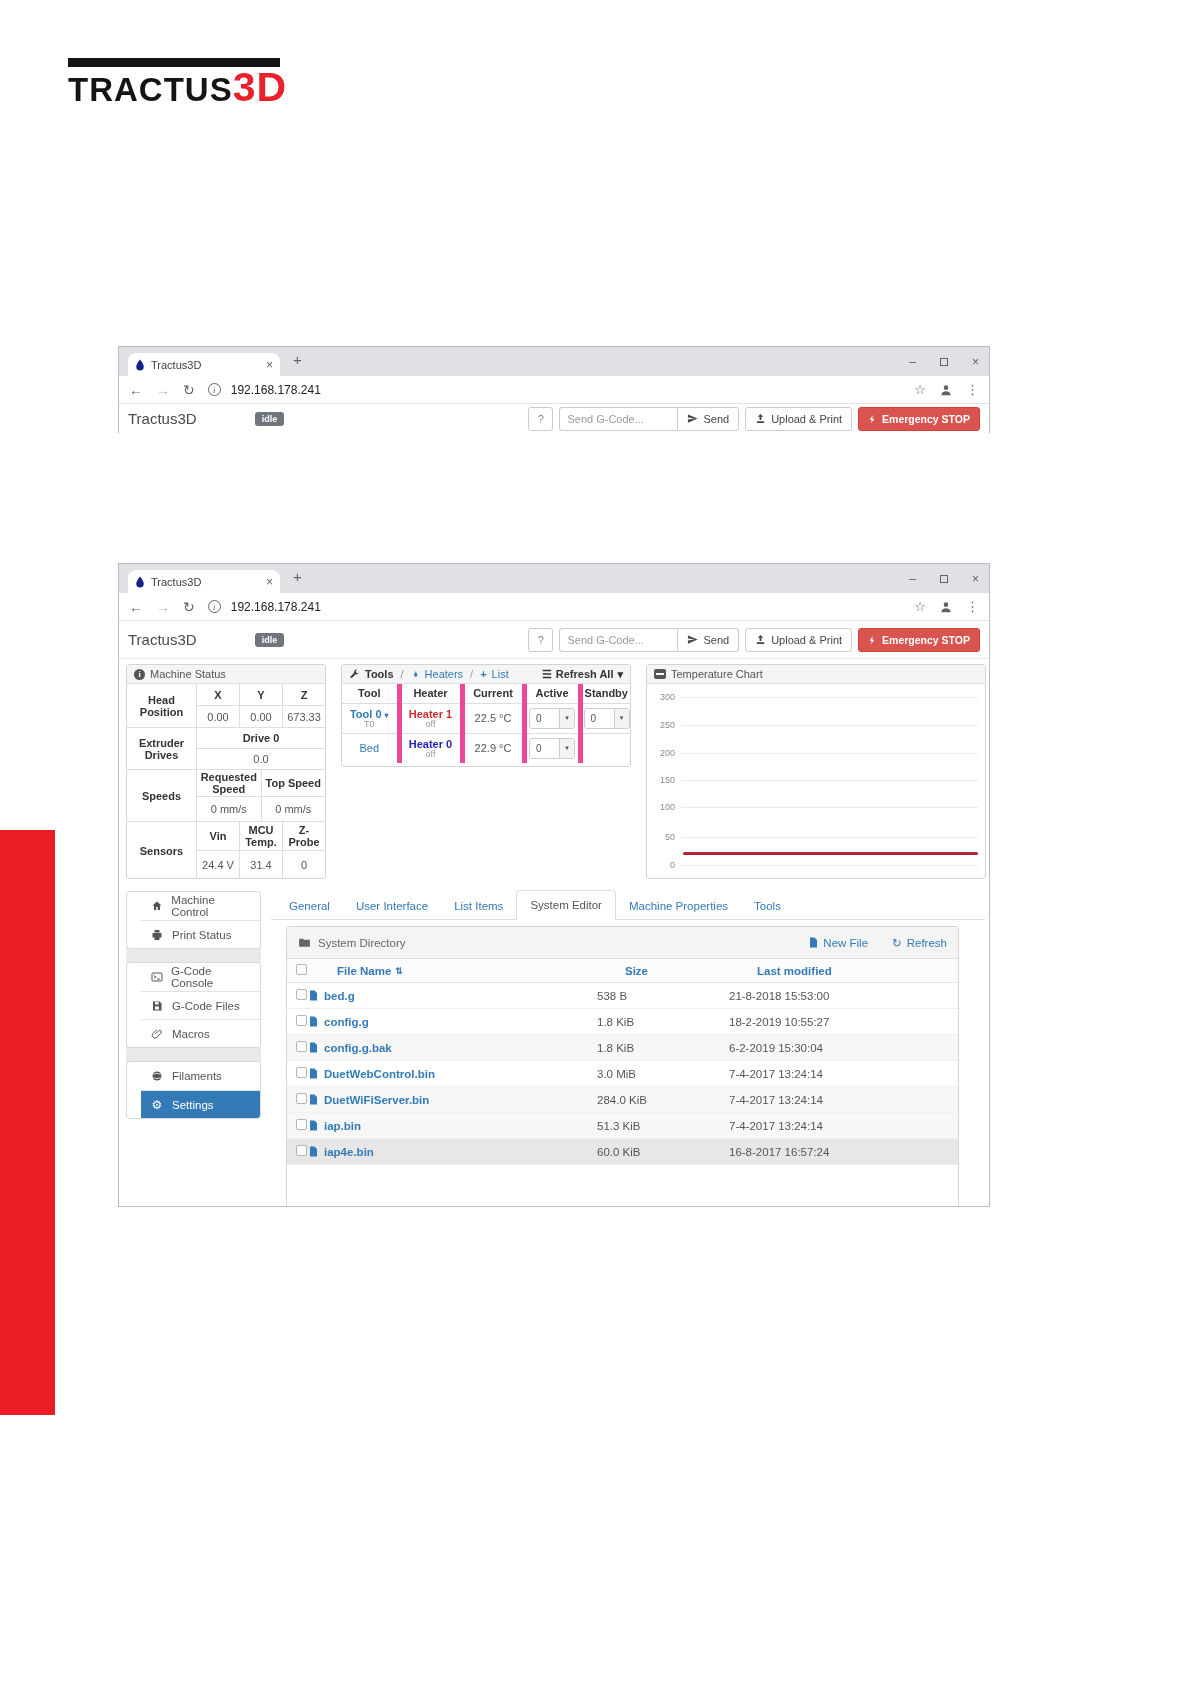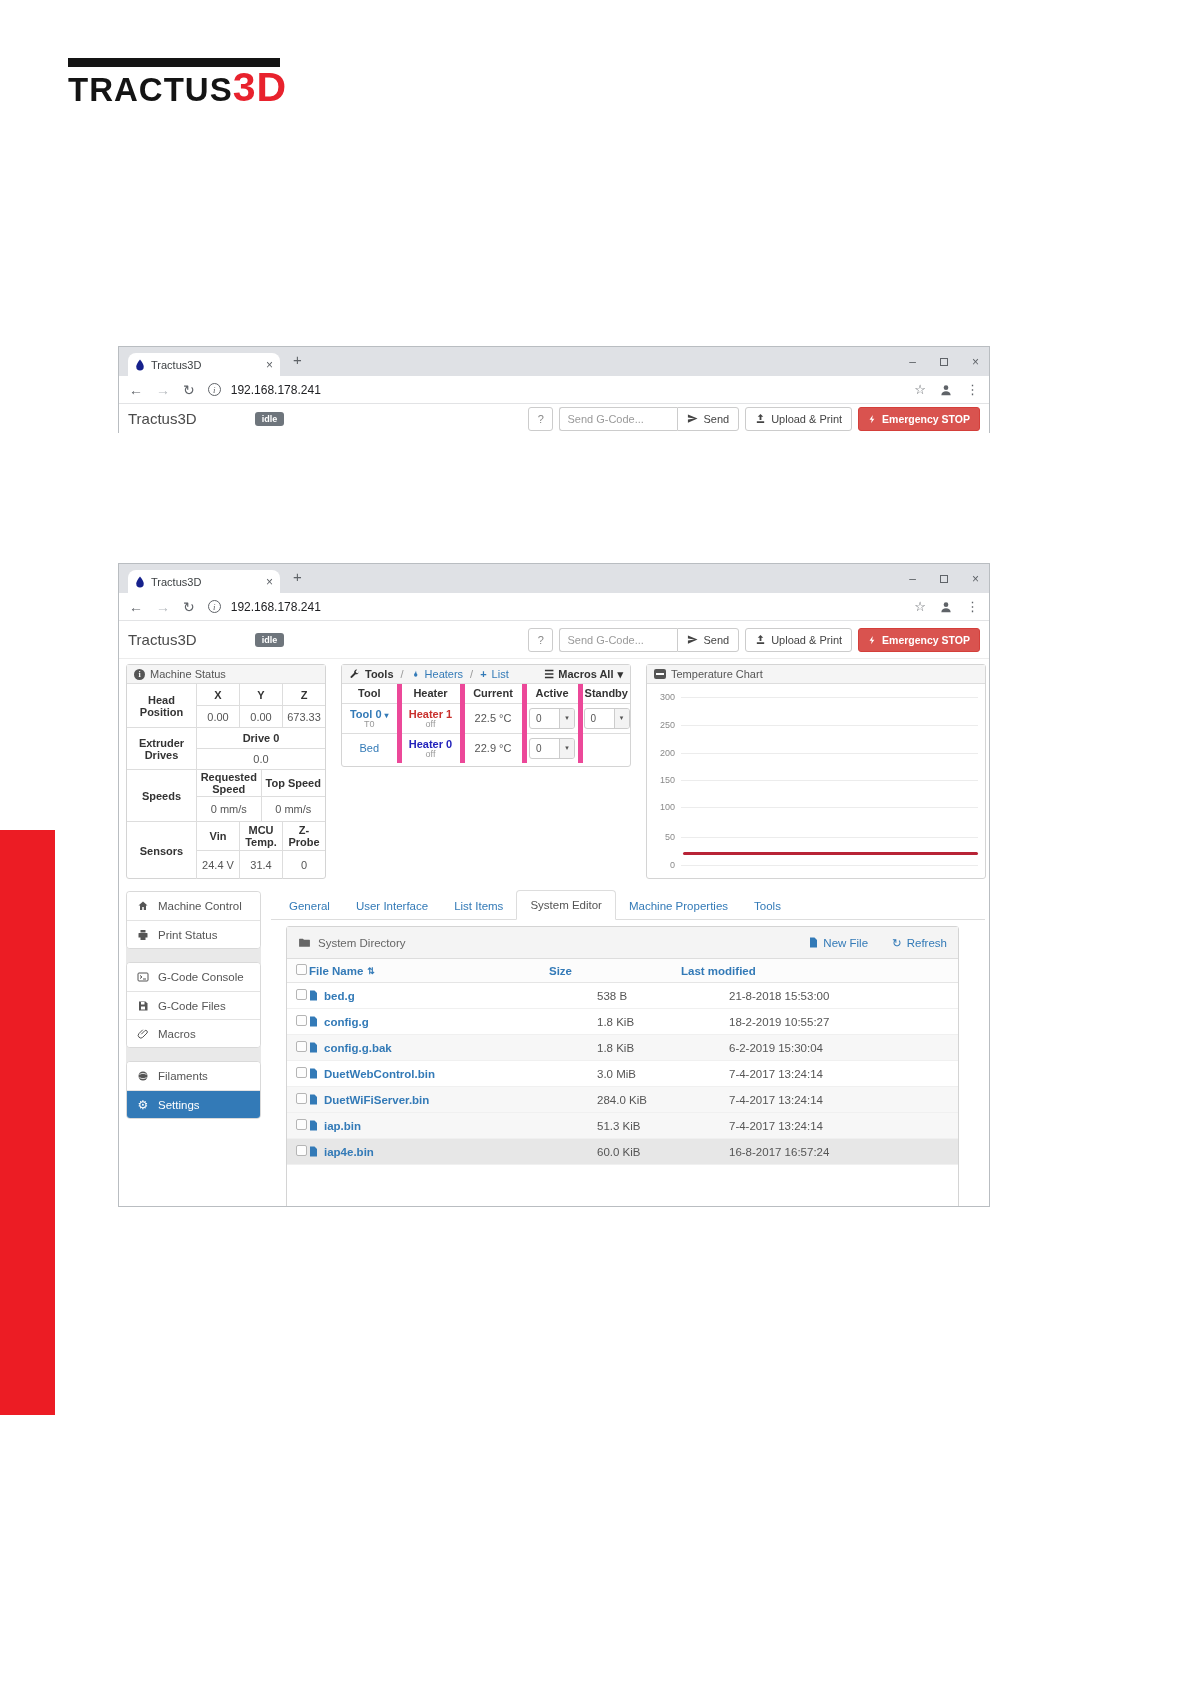--- a/index.html
+++ b/index.html
@@ -96,40 +96,40 @@
   #panel-chart { left:527px; top:100px; width:340px; height:215px; }
   .chart-icon { width:12px; height:10px; background:#555; border-radius:2px; position:relative; }
   .chart-icon::after { content:""; position:absolute; left:2px; right:2px; top:4px; height:2px; background:#fff; }
   .chart-plot { position:relative; height:194px; }
   .gridline { position:absolute; left:34px; right:7px; height:1px; background:#ececec; }
   .tick-label { position:absolute; left:0; width:28px; text-align:right; font-size:9px; color:#8a8a8a; transform:translateY(-50%); }
   .temp-line { position:absolute; left:36px; right:7px; top:168px; height:3px; background:#b82336; border-radius:2px; }
 
   
   .sidebar { position:absolute; left:7px; top:327px; width:135px; height:227px; background:#e9e9e9; border-radius:4px; }
-  .sb-group { background:#fff; border:1px solid #d9d9d9; border-radius:4px; overflow:hidden; margin-bottom:13px; }
+  .sb-group { background:#fff; border:1px solid #d9d9d9; border-radius:4px; overflow:hidden; margin-bottom:13px;padding-left:14px; }
   .sb-item { height:28px; display:flex; align-items:center; gap:8px; padding:0 9px; font-size:11.5px; color:#555; border-top:1px solid #e3e3e3; background:#fff; }
   .sb-item:first-child { border-top:none; }
   .sb-item.active { background:#337ab7; color:#fff; }
   .sb-ic { width:14px; display:flex; justify-content:center; align-items:center; }
   .gear-glyph { font-size:12px; line-height:12px; }
 
   
   .tabs-row { position:absolute; left:152px; top:325px; width:714px; height:31px; border-bottom:1px solid #ddd; display:flex; align-items:flex-end; font-size:11.5px; padding-left:5px; }
   .tab-item { padding:8px 13px; color:#337ab7; margin-bottom:-1px; }
   .tab-item.active { background:#fff; border:1px solid #ddd; border-bottom:1px solid #fff; border-radius:4px 4px 0 0; color:#555; }
 
   
   #panel-files { left:167px; top:362px; width:673px; height:300px; }
   .files-hd { height:32px; background:#f4f4f4; border-bottom:1px solid #ddd; display:flex; align-items:center; gap:7px; padding:0 11px; font-size:11.5px; color:#666; }
   .files-hd .hd-right { margin-left:auto; display:flex; gap:24px; }
   .hd-link { color:#337ab7; display:flex; align-items:center; gap:5px; }
   .files-cols { height:24px; display:flex; align-items:center; border-bottom:1px solid #e5e5e5; font-size:11.5px; font-weight:bold; color:#337ab7; background:#fcfcfc; }
   .col-check { width:22px; padding-left:9px; }
-  .col-name { width:240px; display:flex; align-items:center; gap:4px; }
+  .col-name { width:288px; display:flex; align-items:center; gap:4px;margin-left:28px; }
   .col-size { width:132px; }
   .col-mod { flex:1; }
   .cbx { width:11px; height:11px; border:1px solid #b5b5b5; border-radius:2px; background:#fdfdfd; display:inline-block; }
   .sort-ic { font-size:9px; color:#337ab7; }
   .f-row { height:26px; display:flex; align-items:center; border-bottom:1px solid #f0f0f0; font-size:11.5px; color:#555; }
   .f-row.odd { background:#f7f7f7; }
   .f-row.cut { background:#e7e7e7; }
   .f-name { width:288px; display:flex; align-items:center; gap:6px; color:#337ab7;font-weight:bold; }
   .f-size { width:132px; }
   .f-mod { flex:1; }
@@ -356,21 +356,21 @@
           <svg width="9" height="11" viewBox="0 0 24 24">
             <path d="M12 1c2.5 5-4 7.5-4 12.5a4.5 4.5 0 009 0c0-2.2-1-3.6-1.8-5.2-.4 1.3-1 1.9-2 2.4C14.5 7.5 15.5 4.5 12 1z" fill="#337ab7"></path>
           </svg>
         </span>
       <span class="blue">Heaters</span>
       <span class="sep">/</span>
       <span class="blue bold" style="color:#337ab7;">+</span>
       <span class="blue">List</span>
       <span class="right">
         <span>☰</span>
-        <span>Macros All</span>
+        <span>Refresh All</span>
         <span>▾</span>
       </span>
     </div>
     <table class="tools-table">
       <colgroup>
           <col style="width:57px">
           <col style="width:63px">
           <col style="width:62px">
           <col style="width:56px">
           <col>

